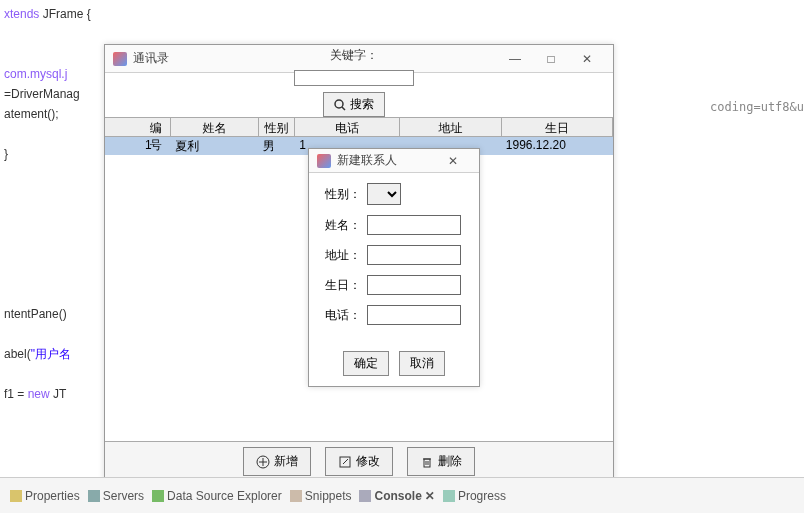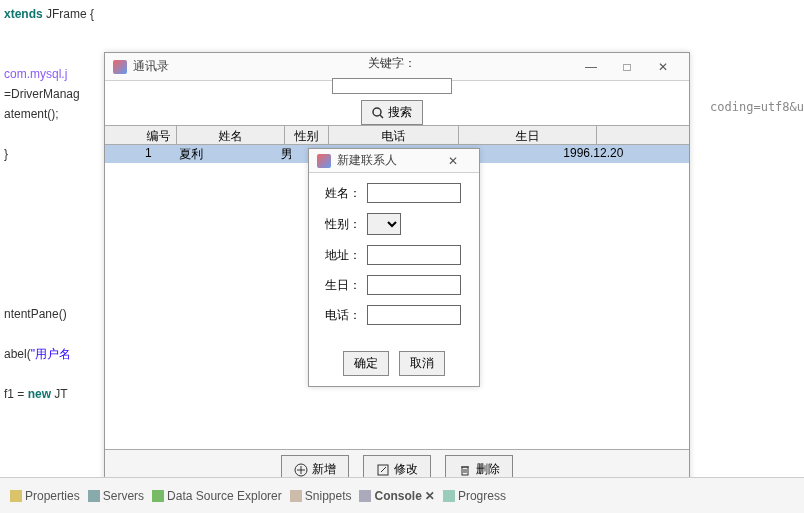--- a/index.html
+++ b/index.html
@@ -1,30 +1,30 @@
 <!DOCTYPE html>
 <html><head>
 <meta charset="utf-8">
 <style>
 * { box-sizing: border-box; margin: 0; padding: 0; font-family: "Microsoft YaHei", Arial, sans-serif; font-size: 12px; }
 body { width: 804px; height: 513px; background: #fff; position: relative; overflow: hidden; }
 
 .code-bg { position: absolute; top: 0; left: 0; width: 100%; height: 100%; padding: 4px; color: #333; line-height: 20px; font-family: Consolas, monospace; white-space: pre; }
-.kw { color: #0f766e; font-weight: bold; }
+.kw { color: #8b5cf6; font-weight: normal; }
 .str { color: #2a00ff; }
 .grey { color: #8b5cf6; }
 
 .watermark { position: absolute; top: 90px; left: 200px; font-size: 22px; color: rgba(150,150,150,0.25); font-family: serif; letter-spacing: 1px; }
 
 .bottom-tabs { position: absolute; bottom: 0; left: 0; right: 0; height: 36px; background: #f5f5f5; border-top: 1px solid #ccc; display: flex; align-items: center; padding-left: 10px; gap: 8px; color: #555; }
 .bottom-tabs span.tab { display: flex; align-items: center; gap: 3px; }
 .tab-icon { width: 12px; height: 12px; display: inline-block; }
 
 .win { position: absolute; background: #fff; border: 1px solid #999; box-shadow: 0 0 6px rgba(0,0,0,0.15); }
-.win-main { top: 52px; left: 104px; width: 586px; height: 438px; }
+.win-main { top: 44px; left: 104px; width: 510px; height: 438px; }
 .titlebar { height: 28px; display: flex; align-items: center; padding: 0 8px; background: #fafafa; border-bottom: 1px solid #d0d0d0; }
 .title-icon { width: 14px; height: 14px; background: linear-gradient(135deg,#e66,#69e); border-radius: 2px; margin-right: 6px; }
 .titlebar .title { flex: 1; color: #444; }
 .winbtn { width: 36px; height: 100%; display: flex; align-items: center; justify-content: center; color: #555; }
 
 .search-row { height: 44px; display: flex; align-items: center; justify-content: flex-end; padding-right: 10px; gap: 6px; flex-direction: column; }
 .search-row label { color: #333; }
 .search-row input { width: 120px; height: 22px; border: 1px solid #888; padding: 0 3px; }
 .btn { border: 1px solid #888; background: #f0f0f0; padding: 3px 10px; cursor: pointer; display: inline-flex; align-items: center; gap: 4px; }
 
@@ -94,20 +94,21 @@
           <line x1="8" y1="8" x2="11" y2="11" stroke="#333" stroke-width="1.5"></line>
         </svg>
       <span>搜索</span>
     </button>
   </div>
   <div class="table-header">
     <div class="c-id">编号</div>
     <div class="c-name">姓名</div>
     <div class="c-sex">性别</div>
     <div class="c-tel">电话</div>
+    <div class="c-addr">地址</div>
     <div class="c-bday">生日</div>
   </div>
   <div class="table-row">
     <div class="c-id">1</div>
     <div class="c-name">夏利</div>
     <div class="c-sex">男</div>
     <div class="c-tel">1</div>
     <div class="c-addr"></div>
     <div class="c-bday">1996.12.20</div>
   </div>
@@ -140,26 +141,26 @@
 </div>
 
 <div class="win dialog">
   <div class="titlebar">
     <span class="title-icon"></span>
     <span class="title">新建联系人</span>
     <span class="winbtn">✕</span>
   </div>
   <div class="dialog-body">
     <div class="frow">
-        <label>姓名：</label>
-        <input style="">
-      </div>
-    <div class="frow">
         <label>性别：</label>
         <select><option></option></select>
+      </div>
+    <div class="frow">
+        <label>姓名：</label>
+        <input style="">
       </div>
     <div class="frow">
         <label>地址：</label>
         <input style="">
       </div>
     <div class="frow">
         <label>生日：</label>
         <input style="">
       </div>
     <div class="frow">

